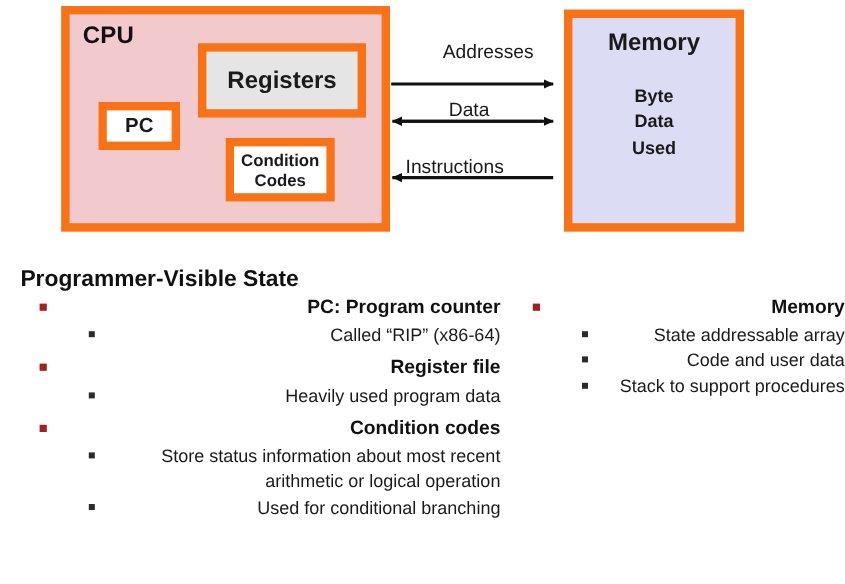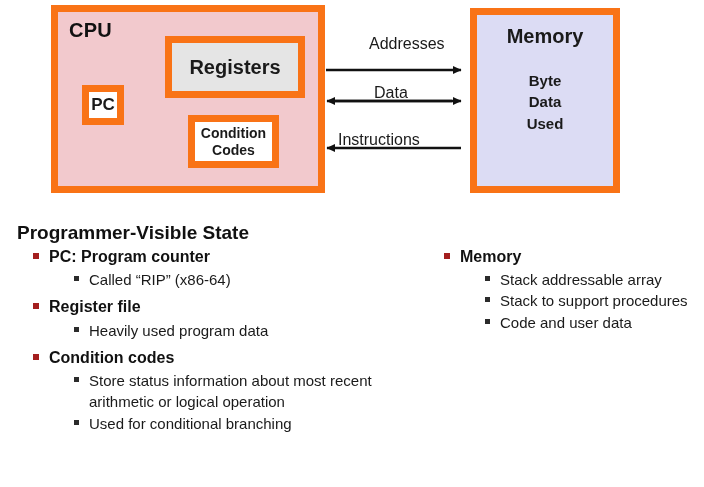--- a/index.html
+++ b/index.html
@@ -45,21 +45,21 @@
     top: 7px;
     font-size: 20px;
     font-weight: bold;
     color: #111111;
     letter-spacing: .2px;
   }
 
   #pc-box {
     left: 82px;
     top: 85px;
-    width: 42px;
+    width: 68px;
     height: 40px;
     background: #ffffff;
     align-items: center;
     justify-content: center;
     font-size: 17px;
     font-weight: bold;
   }
 
   #registers-box {
     left: 165px;
@@ -164,20 +164,21 @@
     padding-left: 16px;
   }
 
   
   .lvl1 > li {
     font-size: 16px;
     font-weight: bold;
     color: #111111;
     margin: 0 0 3px 16px;
     line-height: 1.45;
+    text-align: right;
   }
   .lvl1 > li > .bullet-text::before {
     content: "";
     position: absolute;
     left: 0;
     top: 8px;
     width: 6px;
     height: 6px;
     background: #a41f1f;
   }
@@ -304,26 +305,26 @@
 
     </ul>
   </div>
 
   <div class="col" id="col-right">
     <ul class="lvl1">
       <li>
         <span class="bullet-text">Memory</span>
         <ul class="lvl2">
           <li>
-            <span class="bullet-text">Stack addressable array</span>
+            <span class="bullet-text">State addressable array</span>
+          </li>
+          <li>
+            <span class="bullet-text">Code and user data</span>
           </li>
           <li>
             <span class="bullet-text">Stack to support procedures</span>
-          </li>
-          <li>
-            <span class="bullet-text">Code and user data</span>
           </li>
         </ul>
       </li>
     </ul>
   </div>
 
 </div>
 
 </body></html>

